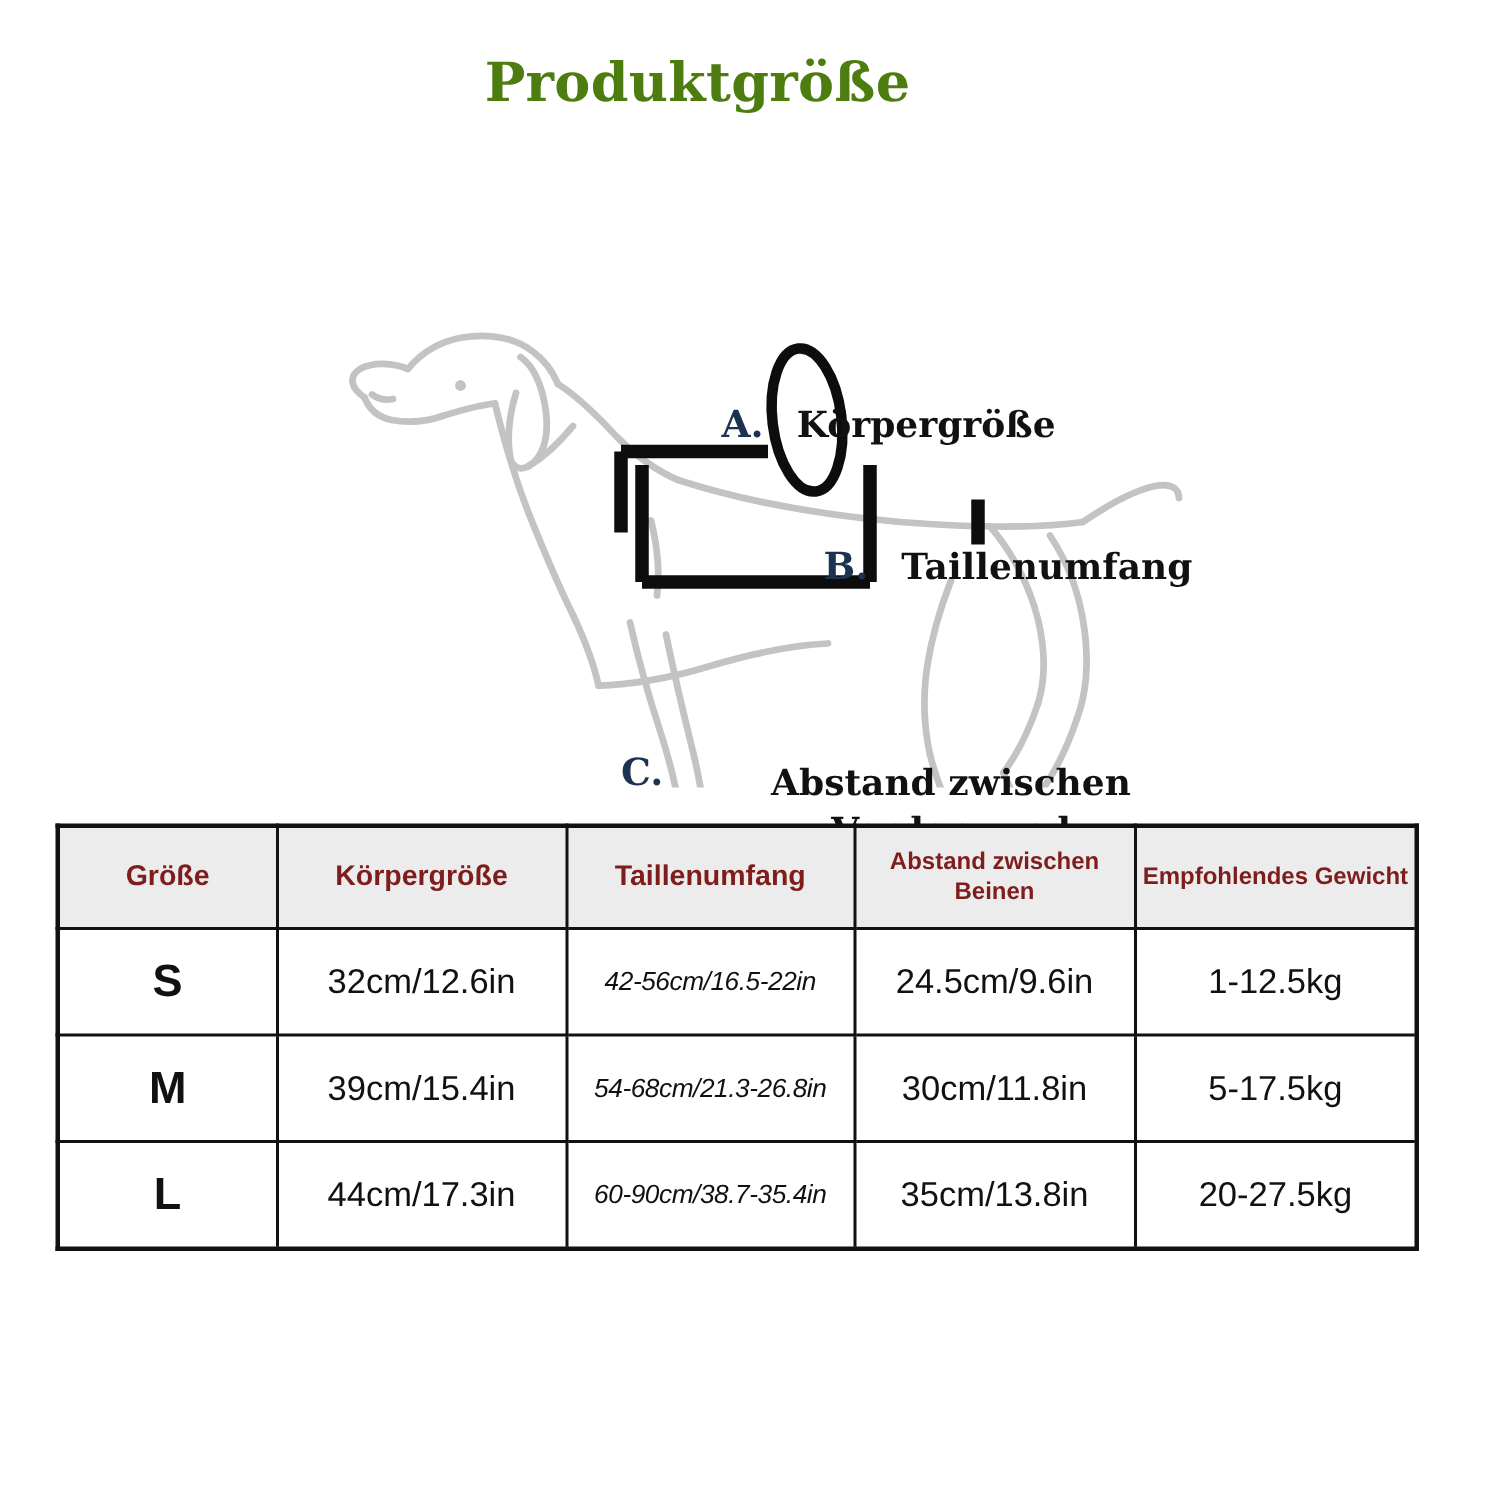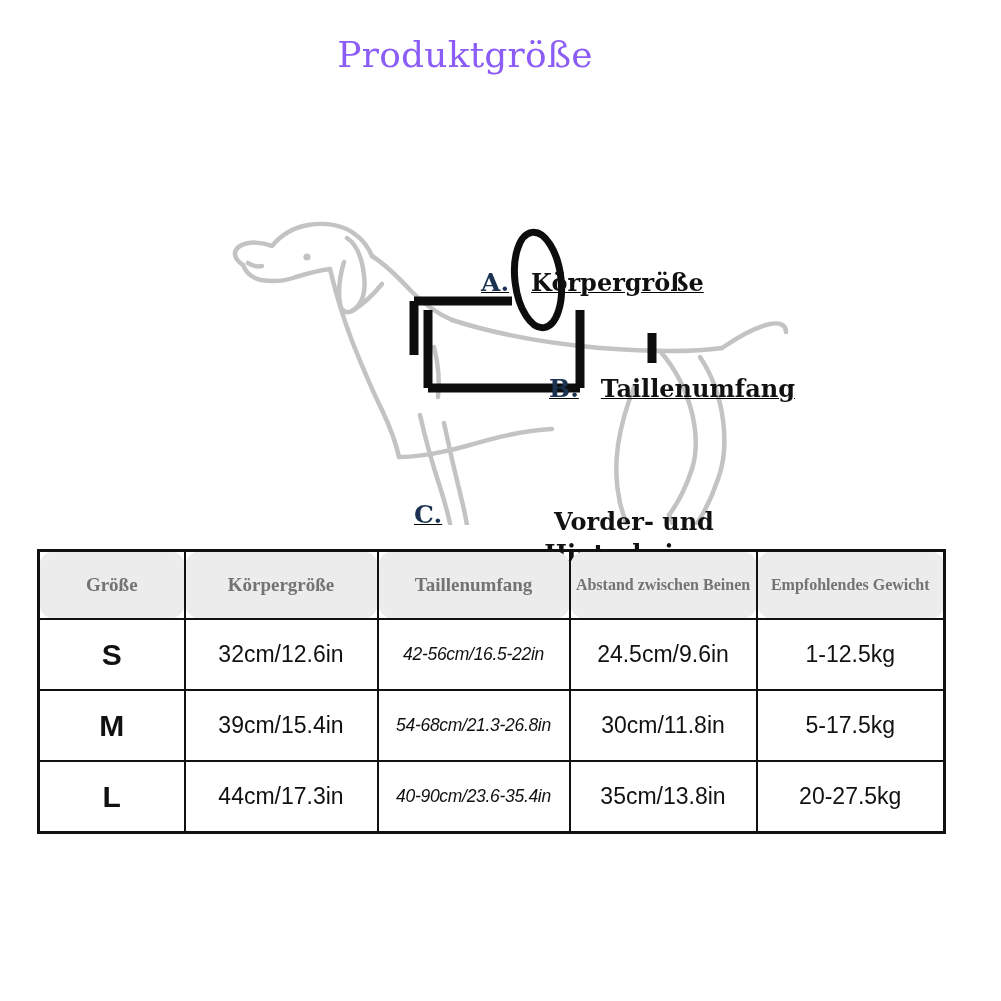--- a/index.html
+++ b/index.html
@@ -18,23 +18,23 @@
 
   
   .page-title {
     position: absolute;
     top: 34px;
     left: 0;
     width: 930px;
     text-align: center;
     font-family: "DejaVu Serif", serif;
     font-size: 36px;
-    font-weight: 400;
+    font-weight: 700;
     letter-spacing: 0.2px;
-    color: #8b5cf6;
+    color: #4d7c0f;
   }
 
   
   .diagram {
     position: absolute;
     top: 105px;
     left: 0;
     width: 1001px;
     height: 420px;
   }
@@ -42,39 +42,38 @@
     position: absolute;
     top: 0;
     left: 0;
   }
 
   .meas-label {
     position: absolute;
     font-family: "DejaVu Serif", serif;
     font-weight: 700;
     white-space: nowrap;
-    text-decoration: underline;
   }
   .meas-letter {
     color: #1b3350;
     font-family: "DejaVu Serif", serif;
     font-weight: 700;
     font-size: 25px;
   }
   .meas-text {
     color: #111111;
     font-family: "DejaVu Serif", serif;
     font-weight: 700;
     font-size: 24px;
   }
 
   #label-a { left: 481px; top: 163px; }
   #label-a .meas-text { margin-left: 22px; }
 
-  #label-b { left: 549px; top: 269px; }
+  #label-b { left: 549px; top: 258px; }
   #label-b .meas-text { margin-left: 22px; }
 
   #label-c { left: 414px; top: 395px; }
   #label-c .block-text {
     position: absolute;
     left: 60px;
     top: 6px;
     width: 320px;
     text-align: center;
     line-height: 1.32;
@@ -96,27 +95,26 @@
   }
   .size-table th,
   .size-table td {
     border: 2px solid #111111;
     text-align: center;
     vertical-align: middle;
     padding: 0 4px;
   }
   .size-table thead th {
     background: #ececec;
-    font-family: Liberation Serif, serif;
+    font-family: Liberation Sans, sans-serif;
     font-weight: 700;
     font-size: 19px;
     height: 66px;
     line-height: 1.22;
-    color: #737373;
-    border-radius: 16px;
+    color: #7f1d1d;
   }
   .size-table thead th.narrow-head {
     font-size: 16px;
     margin-top: 15px;
   }
   .size-table tbody td {
     height: 69px;
     background: #ffffff;
     font-family: "Liberation Sans", sans-serif;
     font-size: 23px;
@@ -216,20 +214,21 @@
     <span class="meas-letter">A.</span><span class="meas-text">Körpergröße</span>
   </div>
 
   <div class="meas-label" id="label-b">
     <span class="meas-letter">B.</span><span class="meas-text">Taillenumfang</span>
   </div>
 
   <div class="meas-label" id="label-c">
     <span class="meas-letter">C.</span>
     <div class="block-text">
+      <div>Abstand zwischen</div>
       <div>Vorder- und</div>
       <div>Hinterbeinen</div>
     </div>
   </div>
 </div>
 
 <table class="size-table">
   <colgroup>
     <col class="c-size">
       <col class="c-body">
@@ -257,18 +256,18 @@
     <tr>
       <td class="size-cell">M</td>
       <td>39cm/15.4in</td>
       <td class="tight">54-68cm/21.3-26.8in</td>
       <td>30cm/11.8in</td>
       <td>5-17.5kg</td>
     </tr>
     <tr>
       <td class="size-cell">L</td>
       <td>44cm/17.3in</td>
-      <td class="tight">40-90cm/23.6-35.4in</td>
+      <td class="tight">60-90cm/38.7-35.4in</td>
       <td>35cm/13.8in</td>
       <td>20-27.5kg</td>
     </tr>
   </tbody>
 </table>
 
 </body></html>

